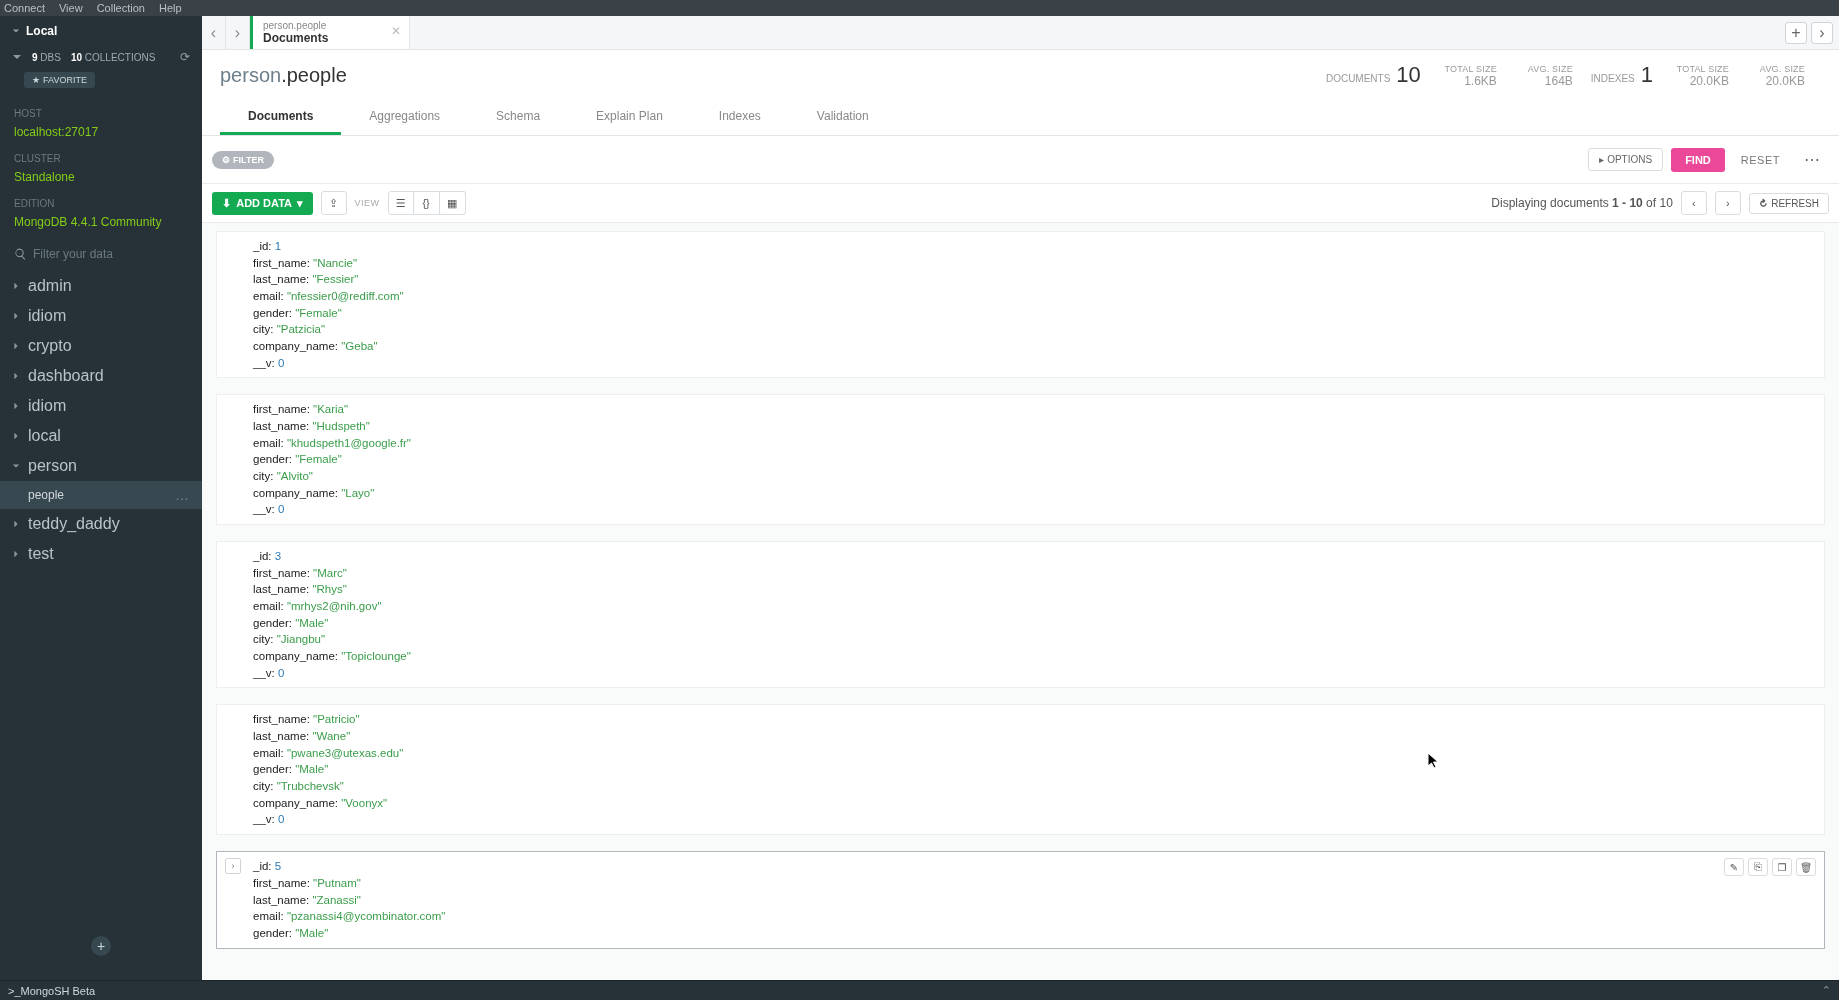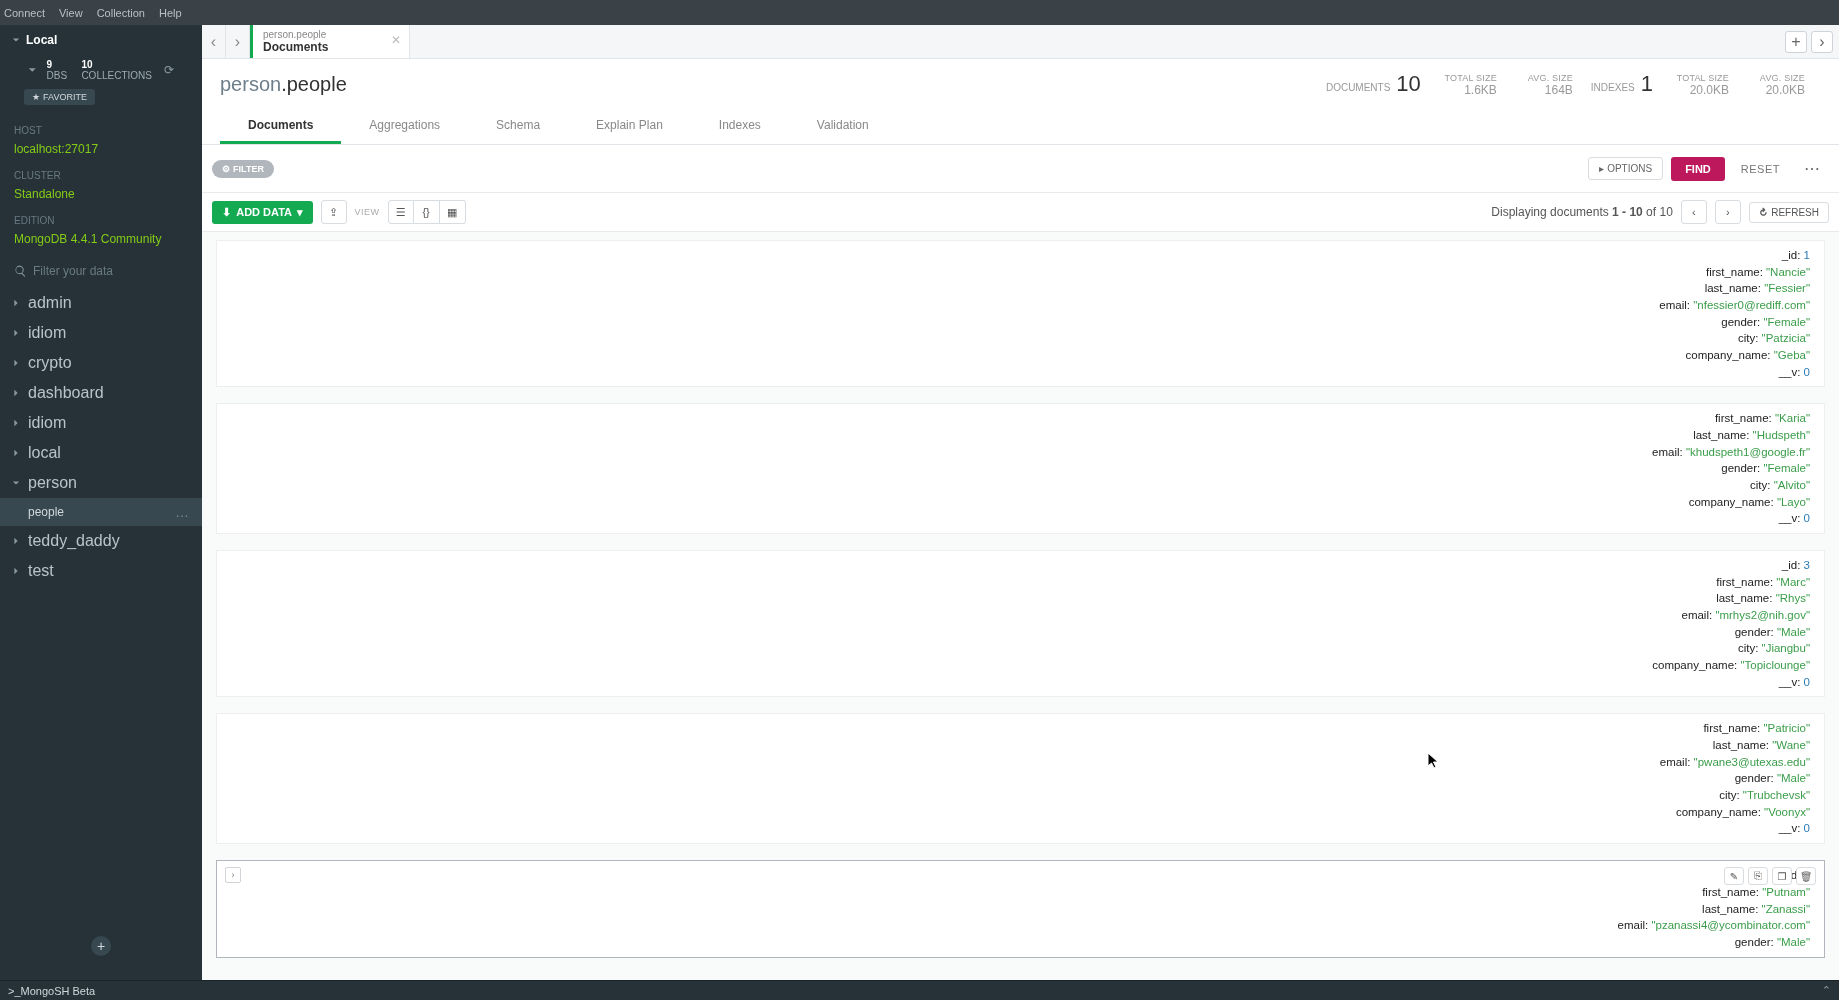--- a/index.html
+++ b/index.html
@@ -1,22 +1,22 @@
 <!DOCTYPE html>
 <html><head>
 <meta charset="utf-8">
 <style>
 * { margin: 0; padding: 0; box-sizing: border-box; font-family: -apple-system, BlinkMacSystemFont, "Segoe UI", Helvetica, Arial, sans-serif; }
 body { background: #f5f5f5; width: 1839px; height: 1000px; overflow: hidden; position: relative; display: flex; flex-direction: column; }
-.menubar { height: 25px; background: #3a4247; color: #b8c0c5; font-size: 11px; display: flex; align-items: center; padding: 0 4px; gap: 14px; }
+.menubar { height: 16px; background: #3a4247; color: #b8c0c5; font-size: 11px; display: flex; align-items: center; padding: 0 4px; gap: 14px; }
 .menubar span { cursor: pointer; }
 .main { flex: 1; display: flex; overflow: hidden; }
 .sidebar { width: 202px; background: #263238; color: #cfd8dc; display: flex; flex-direction: column; }
 .sb-top { padding: 8px 12px; font-size: 12px; font-weight: 600; color: #fff; display: flex; align-items: center; gap: 6px; }
-.sb-stats { display: flex; align-items: center; gap: 10px; padding: 4px 28px; font-size: 10px; color: #9eabb3; justify-content: center; }
+.sb-stats { display: flex; align-items: center; gap: 10px; padding: 4px 12px; font-size: 10px; color: #9eabb3; justify-content: center; }
 .sb-stats .bold { color: #fff; font-weight: 700; }
 .sb-fav { margin: 4px 12px 8px; background: #384850; border-radius: 3px; padding: 3px 8px; font-size: 9px; color: #cfd8dc; display: inline-flex; align-items: center; gap: 3px; cursor: pointer; }
 .sb-meta { padding: 6px 14px; font-size: 10px; color: #6a7a82; text-transform: uppercase; }
 .sb-meta + .sb-val { padding: 0 14px 8px; font-size: 12px; color: #84cc16; }
 .sb-search { margin: 6px 10px; display: flex; align-items: center; gap: 6px; background: transparent; padding: 4px 4px; }
 .sb-search svg { width: 14px; height: 14px; fill: #8a9aa2; }
 .sb-search input { background: transparent; border: none; color: #cfd8dc; font-size: 12px; outline: none; flex: 1; }
 .sb-search input::placeholder { color: #6a7a82; }
 .db-item { display: flex; align-items: center; padding: 6px 12px; font-size: 16px; color: #b8c4cb; cursor: pointer; gap: 8px; }
 .db-item.expanded svg { transform: rotate(90deg); }
@@ -45,33 +45,33 @@
 .stat-big { font-size: 22px; color: #333; }
 .inline-stat { display: flex; align-items: baseline; gap: 6px; }
 .inline-stat .lbl { font-size: 10px; color: #999; text-transform: uppercase; }
 .tabs2 { margin-top: 12px; border-bottom: 1px solid #e1e4e8; display: flex; padding: 0 18px; gap: 0; }
 .tabs2 .t { padding: 9px 28px; font-size: 12px; color: #888; cursor: pointer; }
 .tabs2 .t.active { color: #333; font-weight: 700; border-bottom: 3px solid #13aa52; }
 .filter-row { display: flex; align-items: center; gap: 8px; padding: 8px 10px; border-bottom: 1px solid #e8eaec; background: #fff; }
 .filter-pill { background: #b0b6bc; color: #fff; font-size: 9px; font-weight: 700; padding: 4px 10px; border-radius: 11px; display: inline-flex; align-items: center; gap: 3px; }
 .filter-input { flex: 1; }
 .opt-btn { border: 1px solid #d8dde1; background: #fff; border-radius: 3px; padding: 5px 10px; font-size: 10px; color: #666; cursor: pointer; display: inline-flex; align-items: center; gap: 3px; }
-.find-btn { background: #be185d; color: #fff; border: none; border-radius: 3px; padding: 6px 14px; font-size: 11px; font-weight: 700; cursor: pointer; }
+.find-btn { background: #ec4899; color: #fff; border: none; border-radius: 3px; padding: 6px 14px; font-size: 11px; font-weight: 700; cursor: pointer; }
 .reset-btn { background: transparent; border: none; font-size: 11px; color: #777; cursor: pointer; padding: 6px 8px; letter-spacing: .5px; }
 .more-btn { padding: 6px 8px; cursor: pointer; color: #666; letter-spacing: 1px; }
 .toolbar2 { display: flex; align-items: center; padding: 7px 10px; border-bottom: 1px solid #e8eaec; gap: 8px; }
 .add-data { background: #13aa52; color: #fff; border: none; border-radius: 3px; padding: 5px 10px; font-size: 11px; font-weight: 700; cursor: pointer; display: inline-flex; align-items: center; gap: 5px; }
 .icon-btn { width: 26px; height: 24px; border: 1px solid #d8dde1; background: #fff; border-radius: 3px; display: flex; align-items: center; justify-content: center; color: #555; cursor: pointer; font-size: 11px; }
 .view-group { display: flex; }
 .view-group .icon-btn:not(:first-child) { border-left: none; border-top-left-radius: 0; border-bottom-left-radius: 0; }
 .view-group .icon-btn:not(:last-child) { border-top-right-radius: 0; border-bottom-right-radius: 0; }
 .view-label { font-size: 9px; color: #aaa; letter-spacing: .5px; }
 .toolbar2 .right { margin-left: auto; display: flex; align-items: center; gap: 8px; font-size: 12px; color: #555; }
 .refresh-btn { border: 1px solid #d8dde1; background: #fff; border-radius: 3px; padding: 4px 9px; font-size: 10px; color: #555; cursor: pointer; display: flex; align-items: center; gap: 4px; }
-.doc-list { flex: 1; overflow-y: auto; padding: 8px 14px 20px; background: #f9fafa; display: flex; flex-direction: column; gap: 16px; text-align: right; }
+.doc-list { flex: 1; overflow-y: auto; padding: 8px 14px 20px; background: #f9fafa; display: flex; flex-direction: column; gap: 16px; }
 .doc-card { background: #fff; border: 1px solid #eceeef; padding: 6px 14px 6px 36px; position: relative; }
 .doc-card.hovered { border-color: #b0b6bc; }
 .doc-card .expand { position: absolute; left: 8px; top: 6px; width: 16px; height: 16px; border: 1px solid #d0d4d8; border-radius: 2px; display: flex; align-items: center; justify-content: center; font-size: 9px; color: #777; cursor: pointer; background: #fff; }
 .doc-card .actions { position: absolute; right: 8px; top: 6px; display: flex; gap: 4px; }
 .doc-card .actions .icon-btn { width: 20px; height: 18px; font-size: 10px; }
 .doc-line { font-family: Menlo, Consolas, monospace; font-size: 11.5px; line-height: 1.45; white-space: nowrap; }
 .doc-line .k { color: #222; }
 .doc-line .c { color: #222; }
 .doc-line .num { color: #2c7bb6; }
 .doc-line .str { color: #3a9d4a; }

